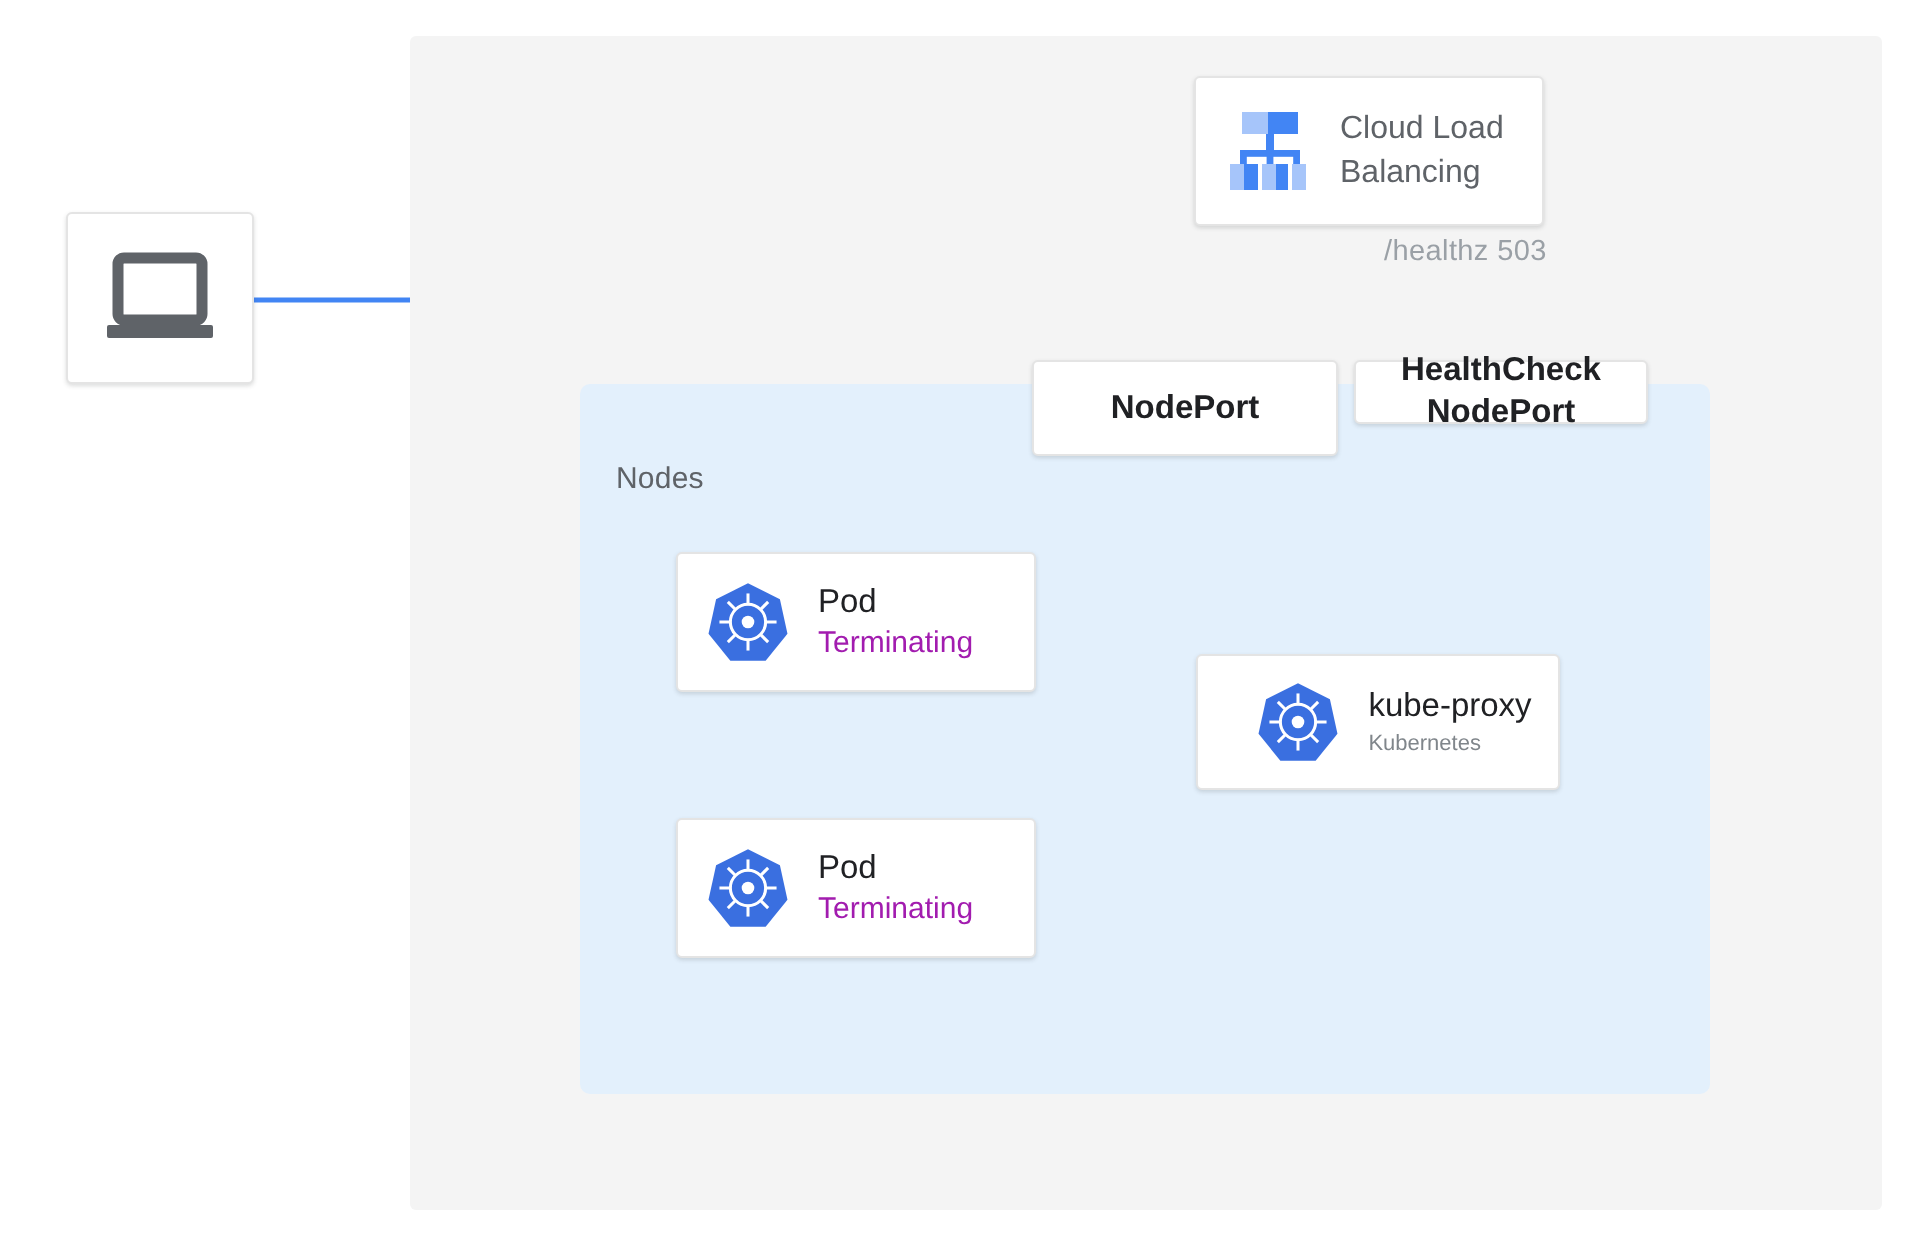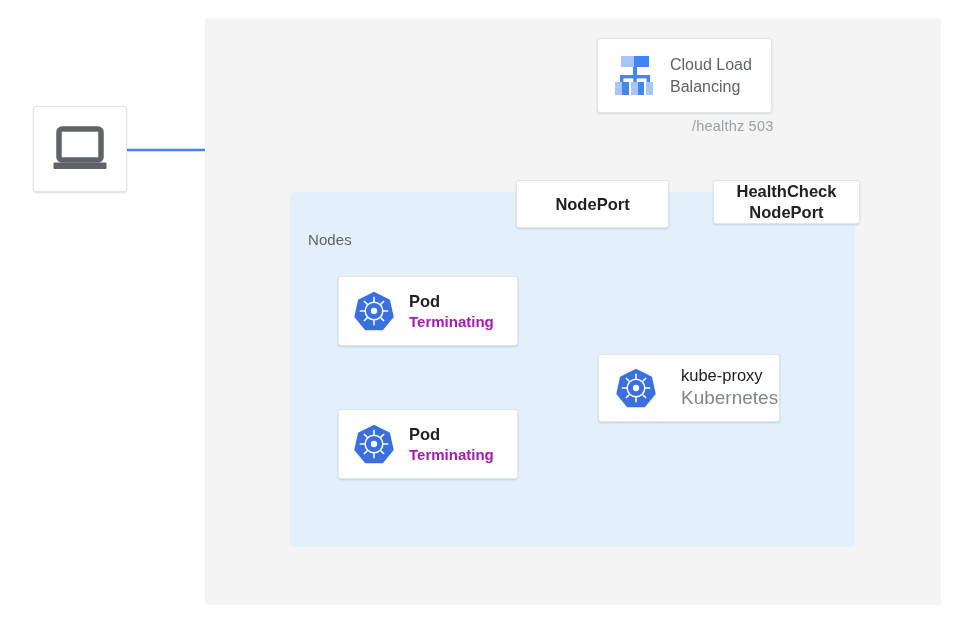--- a/index.html
+++ b/index.html
@@ -75,43 +75,43 @@
   
   .portbox {
     justify-content: center;
     text-align: center;
     font-weight: bold;
     font-size: 16.5px;
     color: #202124;
     line-height: 1.25;
   }
   #nodeport-box { left: 516px; top: 180px; width: 153px; height: 48px; }
-  #healthcheck-box { left: 713px; top: 180px; width: 147px; height: 44px; }
+  #healthcheck-box { left: 677px; top: 180px; width: 147px; height: 32px; }
 
   
   .podbox {
     width: 180px; height: 70px;
     padding-left: 14px;
     gap: 14px;
-    font-weight: bold;
   }
   #pod-1 { left: 338px; top: 276px; }
   #pod-2 { left: 338px; top: 409px; }
   .pod-title { font-size: 16.5px; color: #202124; line-height: 1.3; }
   .pod-sub   { font-size: 15px;   color: #a21caf; line-height: 1.3; }
 
   
   #kubeproxy-box {
-    left: 598px; top: 354px;
+    left: 598px; top: 327px;
     width: 182px; height: 68px;
     padding-left: 16px;
-    gap: 24px;
+    gap: 14px;
+    justify-content: center;
   }
   #kp-title { font-size: 16.5px; color: #202124; line-height: 1.3; }
-  #kp-sub   { font-size: 19px;   color: #80868b; line-height: 1.3; }
+  #kp-sub   { font-size: 11px;   color: #80868b; line-height: 1.3; }
 
   
   #healthz-label {
     left: 692px; top: 118px;
     font-size: 14.5px;
     font-weight: normal;
     color: #9aa0a6;
     letter-spacing: 0.2px;
   }
 

